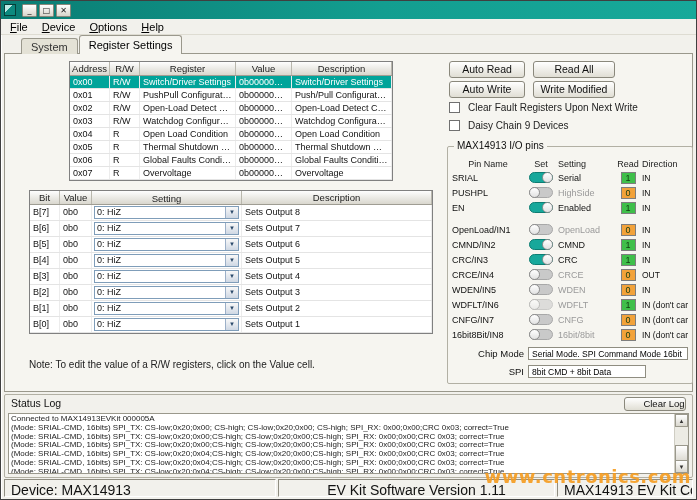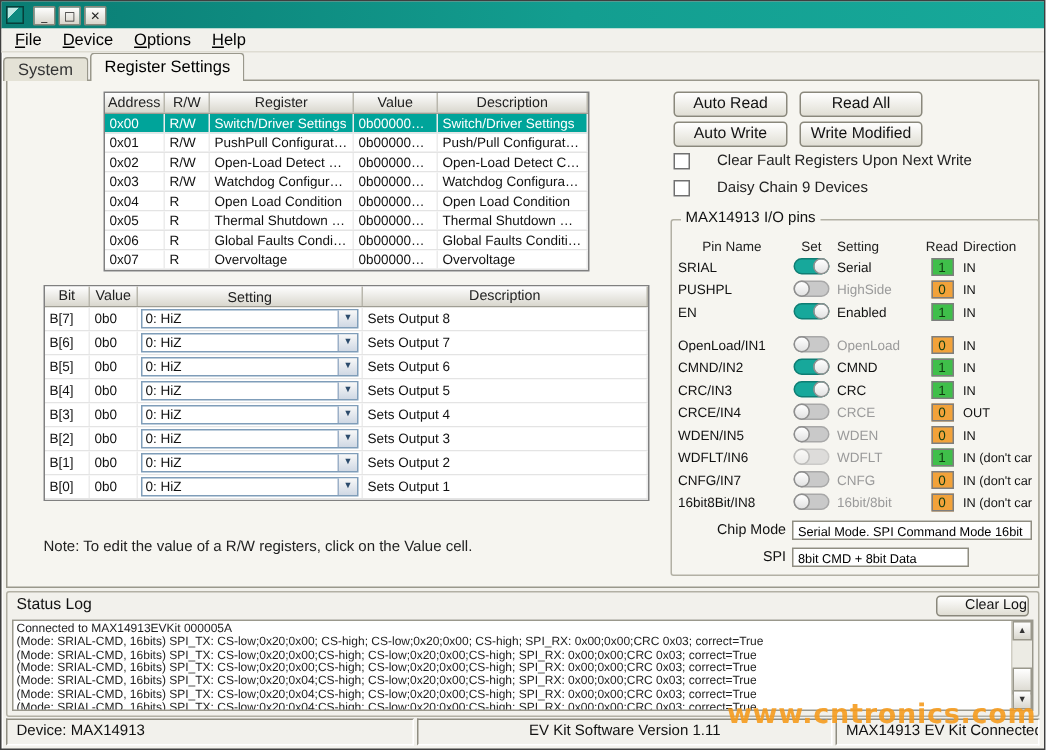--- a/index.html
+++ b/index.html
@@ -20,21 +20,21 @@
              border:1px solid #8a887c; border-radius:1px; font-size:8px; line-height:11px;
              text-align:center; color:#222; font-family:"DejaVu Sans", sans-serif; }
 
   
   .menubar { height:16px; display:flex; align-items:center; padding-left:2px;
              background:#f2f1ec; border-bottom:1px solid #dedcd2; font-size:11px; }
   .menu-item { padding:1px 7px; display:inline-block; }
   .menu-item::first-letter { text-decoration:underline; }
 
   
-  .tabstrip { height:19px; padding-left:1px; display:flex; align-items:flex-end; position:relative; z-index:3; }
+  .tabstrip { height:19px; padding-left:20px; display:flex; align-items:flex-end; position:relative; z-index:3; }
   .tab { font-size:11px; padding:2px 9px; background:#e4e2d6; border:1px solid #9a988c;
          border-bottom:none; border-radius:3px 3px 0 0; margin-right:1px; height:16px; line-height:12px; color:#333; }
   .tab.active { background:#f6f5f0; height:19px; line-height:15px; color:#000; z-index:4; position:relative; }
 
   
   .content { position:absolute; left:3px; right:3px; top:52px; height:339px;
              background:#f6f5f0; border:1px solid #9a988c; z-index:2; }
 
   
   .datatable { position:absolute; background:#fff; border:1px solid #808080; font-size:9px;
@@ -59,21 +59,21 @@
   .combo-text { flex:1; overflow:hidden; white-space:nowrap; }
   .combo-arrow { width:13px; height:11px; background:linear-gradient(#f8f8f8,#cfd8e4);
                  border-left:1px solid #9cb0c8; text-align:center; font-size:6px; line-height:11px; color:#2b4a6b; }
 
   .note { position:absolute; left:24px; top:305px; font-size:10px; color:#222; }
 
   
   .btn { position:absolute; height:17px; background:linear-gradient(#ffffff,#e0ded4);
          border:1px solid #8a887c; border-radius:3px; font-size:10.5px; text-align:center;
          line-height:15px; color:#111; }
-  .checkline { position:absolute; display:flex; align-items:center; gap:18px; font-size:10px; color:#222; }
+  .checkline { position:absolute; display:flex; align-items:center; gap:8px; font-size:10px; color:#222; }
   .checkbox { width:11px; height:11px; background:#fff; border:1px solid #707070; flex:none; }
 
   .groupbox { position:absolute; left:442px; top:92px; width:246px; height:238px;
               border:1px solid #b2b0a4; border-radius:2px; padding:10px 4px 0 4px; }
   .gb-label { position:absolute; top:-7px; left:6px; background:#f6f5f0; padding:0 3px; font-size:10px; color:#111; }
 
   .pin-head, .pin-row { display:flex; align-items:center; }
   .pin-head { height:13px; font-size:9px; color:#222; }
   .pin-row { height:15px; }
   .ph-name{width:72px; text-align:center;} .ph-set{width:34px; text-align:center;}
@@ -117,21 +117,21 @@
   .scroll { position:absolute; right:0; top:0; bottom:0; width:14px; background:#ecebe4;
             border-left:1px solid #cfcdc3; }
   .sb-arrow { position:absolute; left:0; width:13px; height:13px; background:linear-gradient(#ffffff,#d9d7ce);
               border:1px solid #9a988c; font-size:6px; text-align:center; line-height:12px; color:#333; }
   .sb-up { top:0; } .sb-down { bottom:0; }
   .sb-thumb { position:absolute; left:0; top:52%; width:13px; height:18px;
               background:linear-gradient(#ffffff,#d9d7ce); border:1px solid #9a988c; }
 
   
   .statusbar { position:absolute; left:3px; right:3px; bottom:2px; height:18px; display:flex; gap:2px;
-               font-size:10px; color:#111; z-index:2; }
+               font-size:14px; color:#111; z-index:2; }
   .sb-panel { border:1px solid; border-color:#8f8d81 #ffffff #ffffff #8f8d81; padding:2px 6px;
               white-space:nowrap; overflow:hidden; background:#f2f1ec; }
   .sb-1 { width:272px; } .sb-2 { flex:1; text-align:center; } .sb-3 { width:136px; }
 
   .watermark { position:absolute; right:5px; bottom:12px; font-size:18px; font-weight:bold;
                color:rgba(245,155,30,.9); z-index:5; font-family:"DejaVu Sans", sans-serif;
                letter-spacing:0.5px; pointer-events:none; }
 </style>
 </head>
 <body>

